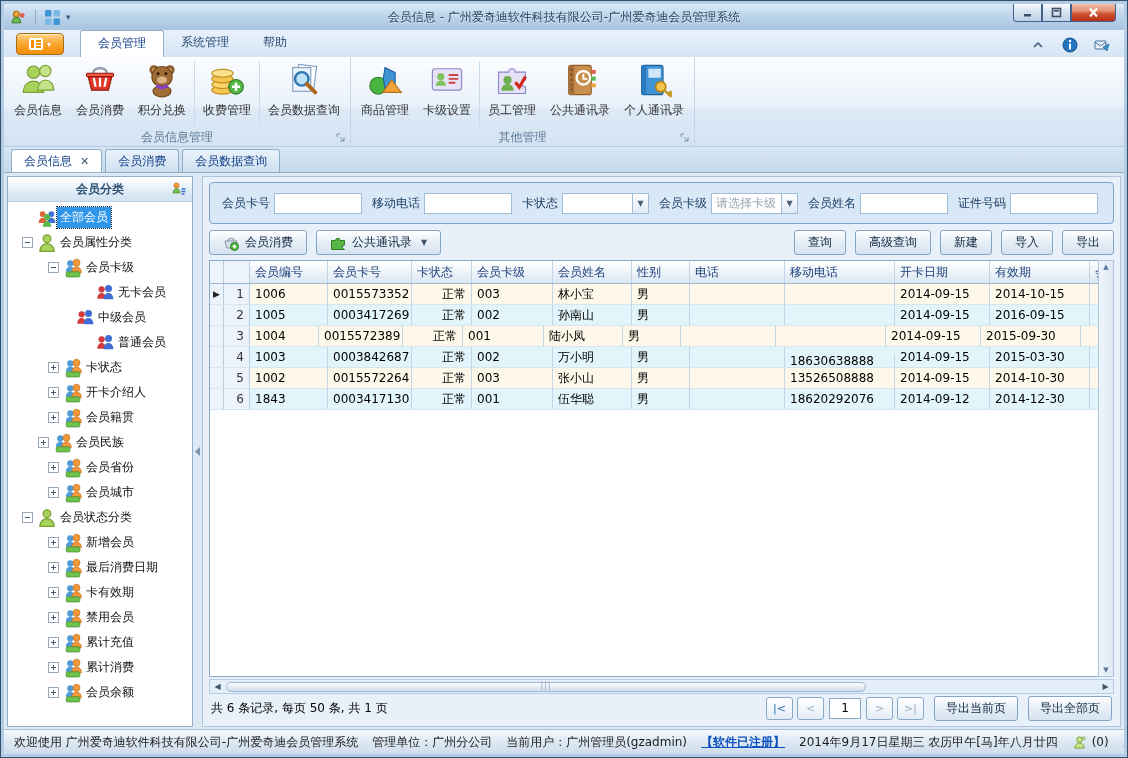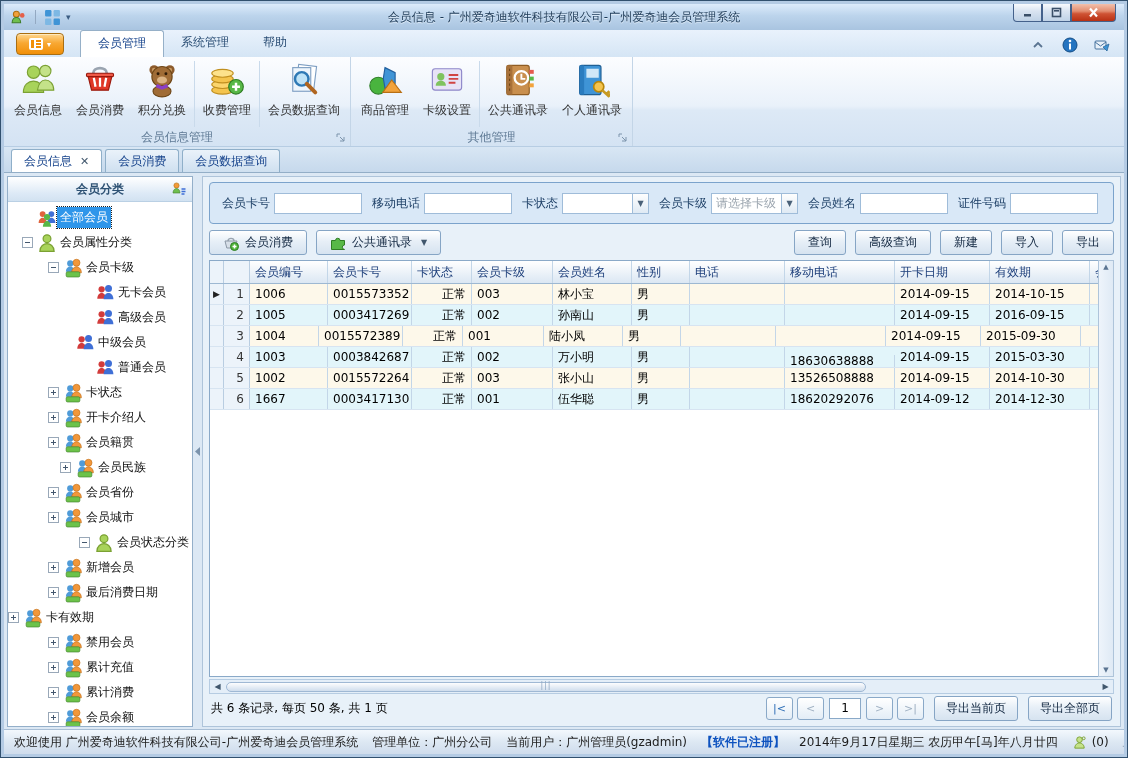--- a/index.html
+++ b/index.html
@@ -151,21 +151,21 @@
   .pinput { width:32px; height:21px; border:1px solid #8aa9c8; text-align:center; font:inherit; background:#fff; margin:0 1px; }
   .ebtn { height:25px; border:1px solid #86a5c5; border-radius:3px; color:#10253f;
           background:linear-gradient(#ffffff,#e7eff7 45%,#d6e3f0); display:flex; align-items:center;
           padding:0 11px; margin-left:6px; white-space:nowrap;text-align:right; }
 
   
   .statusbar { height:25px; flex:none; background:linear-gradient(#f3f8fd,#dde8f3 50%,#cfdcEC);
                background:linear-gradient(#f3f8fd,#dde8f3 50%,#cfdcec);
                border-top:1px solid #a9bfd6; display:flex; align-items:center; padding:0 10px; gap:14px;
                color:#1c1c1c; white-space:nowrap; }
-  .reg { color:#0d52bf; font-weight:bold; }
+  .reg { color:#0d52bf; font-weight:bold; text-decoration:underline; }
   .status-right { margin-left:auto; display:flex; align-items:center; gap:5px; }
   .status-right .icon { width:15px; height:15px; }
   .grip { color:#9aabbd; font-size:10px; margin-left:8px; letter-spacing:1px; }
 </style>
 </head>
 <body>
 
 <div class="win">
  <div class="frame">
 
@@ -322,20 +322,29 @@
                   <rect x="3" y="6" width="26" height="19" rx="2.5" fill="#e7e3f7" stroke="#8d86c9"></rect>
                   <circle cx="10.5" cy="13" r="3.2" fill="#7fc35f"></circle>
                   <path d="M6 21c0-3.4 2.8-4.6 4.5-4.6s4.5 1.2 4.5 4.6z" fill="#7fc35f"></path>
                   <path d="M17.5 11.5h8.5M17.5 15h8.5M17.5 18.5h6" stroke="#d04444" stroke-width="1.7"></path>
                 </svg></span>
               <span class="lbl">卡级设置</span>
             </div>
             <span class="rsep"></span>
             <div class="rbtn">
               <span class="icon" style="height: 36px; width: 36px; display: inline-block; flex: 0 0 auto;"><svg viewBox="0 0 32 32" width="100%" height="100%">
+                  <path d="M4 9h9a3 3 0 116 0h9v7a3 3 0 100 6v6H4z" fill="#e3dff5" stroke="#8d86c9"></path>
+                  <circle cx="12" cy="16" r="3.6" fill="#6fae4e"></circle>
+                  <path d="M6.5 25.5c0-4.5 3.4-6 5.5-6s5.5 1.5 5.5 6z" fill="#6fae4e"></path>
+                  <path d="M19 18l3.5 4.5L28 13" fill="none" stroke="#d42a1e" stroke-width="2.8"></path>
+                </svg></span>
+              <span class="lbl">员工管理</span>
+            </div>
+            <div class="rbtn">
+              <span class="icon" style="height: 36px; width: 36px; display: inline-block; flex: 0 0 auto;"><svg viewBox="0 0 32 32" width="100%" height="100%">
                   <rect x="6" y="3" width="20" height="26" rx="2" fill="#c98f4e" stroke="#8f5c22"></rect>
                   <rect x="6" y="3" width="5" height="26" fill="#a8713a"></rect>
                   <path d="M8.5 6v20" stroke="#6e4616" stroke-dasharray="2 2.4"></path>
                   <circle cx="19" cy="14" r="6" fill="none" stroke="#fff" stroke-width="2"></circle>
                   <path d="M19 10.5V15h3.5" fill="none" stroke="#fff" stroke-width="1.7"></path>
                   <rect x="26" y="7" width="4" height="3.5" fill="#e45b4f"></rect>
                   <rect x="26" y="13" width="4" height="3.5" fill="#57b847"></rect>
                   <rect x="26" y="19" width="4" height="3.5" fill="#f2a33c"></rect>
                 </svg></span>
               <span class="lbl">公共通讯录</span>
@@ -421,48 +430,38 @@
             <div class="titem" style="padding-left: 72px;">
               <span class="noexp"></span>
               <span class="icon" style="height: 20px; width: 20px; display: inline-block; flex: 0 0 auto;"><svg viewBox="0 0 16 16" width="100%" height="100%">
                   <circle cx="5.3" cy="5" r="2.5" fill="#d23b3b"></circle>
                   <path d="M1.8 12.6c0-3.4 2-4.7 3.5-4.7s3.5 1.3 3.5 4.7z" fill="#d23b3b"></path>
                   <circle cx="10.8" cy="4.4" r="2.8" fill="#3f6fd6"></circle>
                   <path d="M6.9 13c0-3.6 2.3-5 3.9-5s3.9 1.4 3.9 5z" fill="#3f6fd6"></path>
                 </svg></span>
               <span class="tlabel">无卡会员</span>
             </div>
-            <div class="titem" style="padding-left: 72px;">
+            <div class="titem" style="padding-left: 52px;">
               <span class="noexp"></span>
               <span class="icon" style="height: 20px; width: 20px; display: inline-block; flex: 0 0 auto;"><svg viewBox="0 0 16 16" width="100%" height="100%">
                   <circle cx="5.3" cy="5" r="2.5" fill="#d23b3b"></circle>
                   <path d="M1.8 12.6c0-3.4 2-4.7 3.5-4.7s3.5 1.3 3.5 4.7z" fill="#d23b3b"></path>
                   <circle cx="10.8" cy="4.4" r="2.8" fill="#3f6fd6"></circle>
                   <path d="M6.9 13c0-3.6 2.3-5 3.9-5s3.9 1.4 3.9 5z" fill="#3f6fd6"></path>
                 </svg></span>
-              <span class="tlabel">高级会员</span>
-            </div>
-            <div class="titem" style="padding-left: 52px;">
+              <span class="tlabel">中级会员</span>
+            </div>
+            <div class="titem" style="padding-left: 72px;">
               <span class="noexp"></span>
               <span class="icon" style="height: 20px; width: 20px; display: inline-block; flex: 0 0 auto;"><svg viewBox="0 0 16 16" width="100%" height="100%">
                   <circle cx="5.3" cy="5" r="2.5" fill="#d23b3b"></circle>
                   <path d="M1.8 12.6c0-3.4 2-4.7 3.5-4.7s3.5 1.3 3.5 4.7z" fill="#d23b3b"></path>
                   <circle cx="10.8" cy="4.4" r="2.8" fill="#3f6fd6"></circle>
                   <path d="M6.9 13c0-3.6 2.3-5 3.9-5s3.9 1.4 3.9 5z" fill="#3f6fd6"></path>
                 </svg></span>
-              <span class="tlabel">中级会员</span>
-            </div>
-            <div class="titem" style="padding-left: 72px;">
-              <span class="noexp"></span>
-              <span class="icon" style="height: 20px; width: 20px; display: inline-block; flex: 0 0 auto;"><svg viewBox="0 0 16 16" width="100%" height="100%">
-                  <circle cx="5.3" cy="5" r="2.5" fill="#d23b3b"></circle>
-                  <path d="M1.8 12.6c0-3.4 2-4.7 3.5-4.7s3.5 1.3 3.5 4.7z" fill="#d23b3b"></path>
-                  <circle cx="10.8" cy="4.4" r="2.8" fill="#3f6fd6"></circle>
-                  <path d="M6.9 13c0-3.6 2.3-5 3.9-5s3.9 1.4 3.9 5z" fill="#3f6fd6"></path>
-                </svg></span>
               <span class="tlabel">普通会员</span>
             </div>
             <div class="titem" style="padding-left: 40px;">
               <span class="exp plus"></span>
               <span class="icon" style="height: 20px; width: 20px; display: inline-block; flex: 0 0 auto;"><svg viewBox="0 0 16 16" width="100%" height="100%">
                   <circle cx="5.8" cy="4.3" r="2.5" fill="#4f9bd8"></circle>
                   <path d="M2.3 11c0-3 2-4.2 3.5-4.2S9.3 8 9.3 11z" fill="#4f9bd8"></path>
                   <circle cx="10.8" cy="3.8" r="2.8" fill="#f2973a" stroke="#c06c12" stroke-width=".5"></circle>
                   <path d="M6.9 11.8c0-3.4 2.3-4.8 3.9-4.8s3.9 1.4 3.9 4.8z" fill="#f2973a" stroke="#c06c12" stroke-width=".5"></path>
                   <rect x="2.5" y="11" width="11" height="4.2" rx="1.2" fill="#6cc24a" stroke="#3f7d2a" stroke-width=".5"></rect>
@@ -484,21 +483,21 @@
               <span class="exp plus"></span>
               <span class="icon" style="height: 20px; width: 20px; display: inline-block; flex: 0 0 auto;"><svg viewBox="0 0 16 16" width="100%" height="100%">
                   <circle cx="5.8" cy="4.3" r="2.5" fill="#4f9bd8"></circle>
                   <path d="M2.3 11c0-3 2-4.2 3.5-4.2S9.3 8 9.3 11z" fill="#4f9bd8"></path>
                   <circle cx="10.8" cy="3.8" r="2.8" fill="#f2973a" stroke="#c06c12" stroke-width=".5"></circle>
                   <path d="M6.9 11.8c0-3.4 2.3-4.8 3.9-4.8s3.9 1.4 3.9 4.8z" fill="#f2973a" stroke="#c06c12" stroke-width=".5"></path>
                   <rect x="2.5" y="11" width="11" height="4.2" rx="1.2" fill="#6cc24a" stroke="#3f7d2a" stroke-width=".5"></rect>
                 </svg></span>
               <span class="tlabel">会员籍贯</span>
             </div>
-            <div class="titem" style="padding-left: 52px;">
+            <div class="titem" style="padding-left: 30px;">
               <span class="exp plus"></span>
               <span class="icon" style="height: 20px; width: 20px; display: inline-block; flex: 0 0 auto;"><svg viewBox="0 0 16 16" width="100%" height="100%">
                   <circle cx="5.8" cy="4.3" r="2.5" fill="#4f9bd8"></circle>
                   <path d="M2.3 11c0-3 2-4.2 3.5-4.2S9.3 8 9.3 11z" fill="#4f9bd8"></path>
                   <circle cx="10.8" cy="3.8" r="2.8" fill="#f2973a" stroke="#c06c12" stroke-width=".5"></circle>
                   <path d="M6.9 11.8c0-3.4 2.3-4.8 3.9-4.8s3.9 1.4 3.9 4.8z" fill="#f2973a" stroke="#c06c12" stroke-width=".5"></path>
                   <rect x="2.5" y="11" width="11" height="4.2" rx="1.2" fill="#6cc24a" stroke="#3f7d2a" stroke-width=".5"></rect>
                 </svg></span>
               <span class="tlabel">会员民族</span>
             </div>
@@ -517,21 +516,21 @@
               <span class="exp plus"></span>
               <span class="icon" style="height: 20px; width: 20px; display: inline-block; flex: 0 0 auto;"><svg viewBox="0 0 16 16" width="100%" height="100%">
                   <circle cx="5.8" cy="4.3" r="2.5" fill="#4f9bd8"></circle>
                   <path d="M2.3 11c0-3 2-4.2 3.5-4.2S9.3 8 9.3 11z" fill="#4f9bd8"></path>
                   <circle cx="10.8" cy="3.8" r="2.8" fill="#f2973a" stroke="#c06c12" stroke-width=".5"></circle>
                   <path d="M6.9 11.8c0-3.4 2.3-4.8 3.9-4.8s3.9 1.4 3.9 4.8z" fill="#f2973a" stroke="#c06c12" stroke-width=".5"></path>
                   <rect x="2.5" y="11" width="11" height="4.2" rx="1.2" fill="#6cc24a" stroke="#3f7d2a" stroke-width=".5"></rect>
                 </svg></span>
               <span class="tlabel">会员城市</span>
             </div>
-            <div class="titem" style="padding-left: 14px; justify-content: flex-end;">
+            <div class="titem" style="padding-left: 14px;">
               <span class="exp minus"></span>
               <span class="icon" style="height: 20px; width: 20px; display: inline-block; flex: 0 0 auto;"><svg viewBox="0 0 16 16" width="100%" height="100%">
                   <circle cx="8" cy="4.5" r="3.1" fill="#a8d35a" stroke="#7ba133"></circle>
                   <path d="M2.3 14.7c0-4.2 3.2-6.2 5.7-6.2s5.7 2 5.7 6.2z" fill="#a8d35a" stroke="#7ba133"></path>
                 </svg></span>
               <span class="tlabel">会员状态分类</span>
             </div>
             <div class="titem" style="padding-left: 40px;">
               <span class="exp plus"></span>
               <span class="icon" style="height: 20px; width: 20px; display: inline-block; flex: 0 0 auto;"><svg viewBox="0 0 16 16" width="100%" height="100%">
@@ -547,21 +546,21 @@
               <span class="exp plus"></span>
               <span class="icon" style="height: 20px; width: 20px; display: inline-block; flex: 0 0 auto;"><svg viewBox="0 0 16 16" width="100%" height="100%">
                   <circle cx="5.8" cy="4.3" r="2.5" fill="#4f9bd8"></circle>
                   <path d="M2.3 11c0-3 2-4.2 3.5-4.2S9.3 8 9.3 11z" fill="#4f9bd8"></path>
                   <circle cx="10.8" cy="3.8" r="2.8" fill="#f2973a" stroke="#c06c12" stroke-width=".5"></circle>
                   <path d="M6.9 11.8c0-3.4 2.3-4.8 3.9-4.8s3.9 1.4 3.9 4.8z" fill="#f2973a" stroke="#c06c12" stroke-width=".5"></path>
                   <rect x="2.5" y="11" width="11" height="4.2" rx="1.2" fill="#6cc24a" stroke="#3f7d2a" stroke-width=".5"></rect>
                 </svg></span>
               <span class="tlabel">最后消费日期</span>
             </div>
-            <div class="titem" style="">
+            <div class="titem" style="padding-left: 40px;">
               <span class="exp plus"></span>
               <span class="icon" style="height: 20px; width: 20px; display: inline-block; flex: 0 0 auto;"><svg viewBox="0 0 16 16" width="100%" height="100%">
                   <circle cx="5.8" cy="4.3" r="2.5" fill="#4f9bd8"></circle>
                   <path d="M2.3 11c0-3 2-4.2 3.5-4.2S9.3 8 9.3 11z" fill="#4f9bd8"></path>
                   <circle cx="10.8" cy="3.8" r="2.8" fill="#f2973a" stroke="#c06c12" stroke-width=".5"></circle>
                   <path d="M6.9 11.8c0-3.4 2.3-4.8 3.9-4.8s3.9 1.4 3.9 4.8z" fill="#f2973a" stroke="#c06c12" stroke-width=".5"></path>
                   <rect x="2.5" y="11" width="11" height="4.2" rx="1.2" fill="#6cc24a" stroke="#3f7d2a" stroke-width=".5"></rect>
                 </svg></span>
               <span class="tlabel">卡有效期</span>
             </div>
@@ -781,21 +780,21 @@
                   <span class="gcell" style="width: 58px;">男</span>
                   <span class="gcell" style="width: 95px;"></span>
                   <span class="gcell" style="width: 110px;">13526508888</span>
                   <span class="gcell" style="width: 95px;">2014-09-15</span>
                   <span class="gcell" style="width: 100px;">2014-10-30</span>
                   <span class="gcell" style="width: 40px;"></span>
                 </div>
                 <div class="grow even">
                   <span class="gcell gutter ind" style="width: 14px;"></span>
                   <span class="gcell gutter r" style="width: 26px;">6</span>
-                  <span class="gcell" style="width: 78px;">1667</span>
+                  <span class="gcell" style="width: 78px;">1843</span>
                   <span class="gcell" style="width: 84px;">0003417130</span>
                   <span class="gcell r" style="width: 60px;">正常</span>
                   <span class="gcell" style="width: 81px;">001</span>
                   <span class="gcell" style="width: 79px;">伍华聪</span>
                   <span class="gcell" style="width: 58px;">男</span>
                   <span class="gcell" style="width: 95px;"></span>
                   <span class="gcell" style="width: 110px;">18620292076</span>
                   <span class="gcell" style="width: 95px;">2014-09-12</span>
                   <span class="gcell" style="width: 100px;">2014-12-30</span>
                   <span class="gcell" style="width: 40px;"></span>

